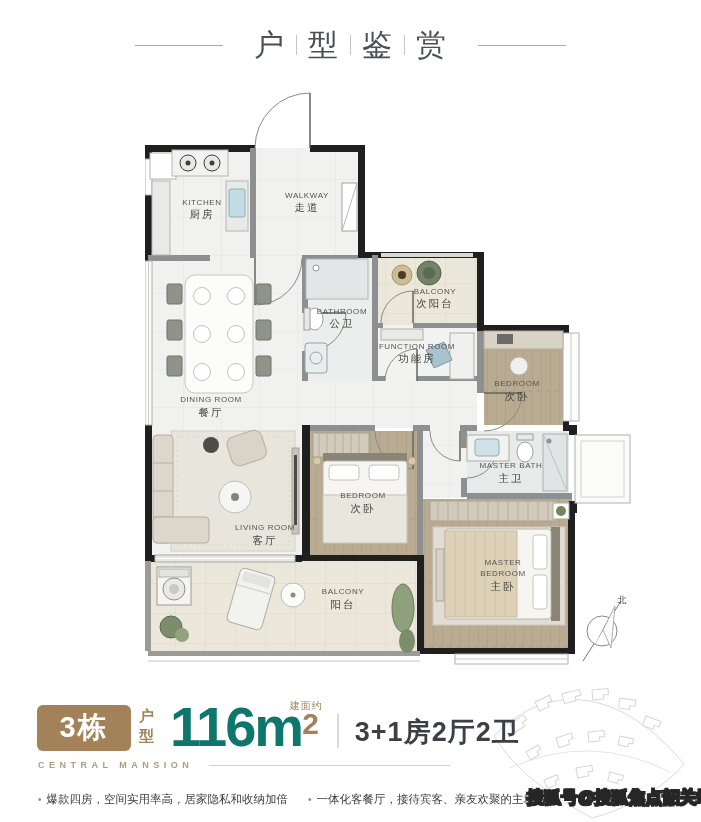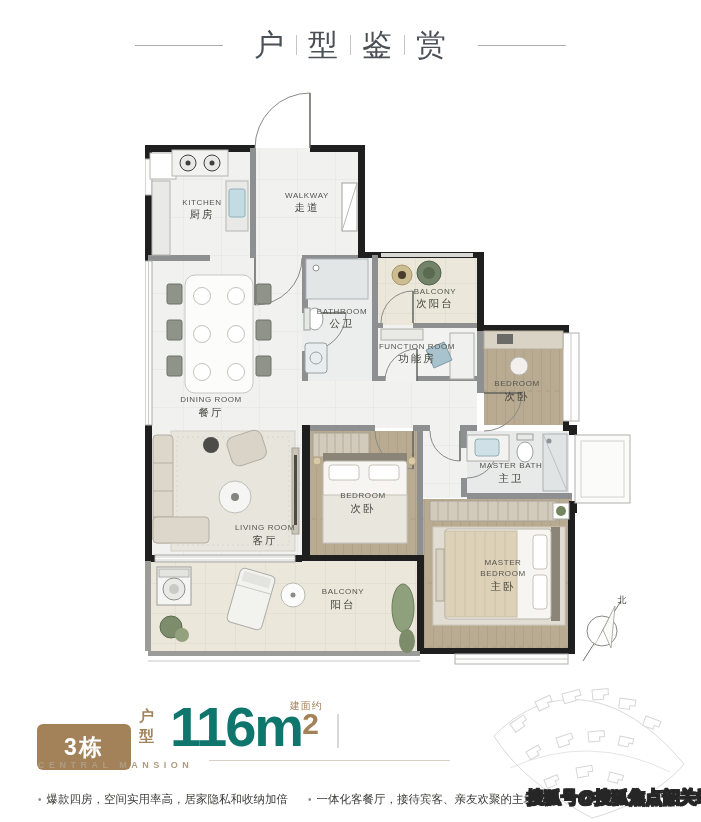--- a/index.html
+++ b/index.html
@@ -16,34 +16,34 @@
   .h-sep{width:1px;height:20px;background:#c3c6c9;}
 
   
   .plan-wrap{position:absolute;left:145px;top:91px;width:490px;height:577px;}
   svg text{font-family:"Liberation Sans",sans-serif;text-anchor:middle;}
   .lbl-en{font-size:8px;fill:#55554f;letter-spacing:.6px;}
   .lbl-cn{font-size:10.5px;fill:#44443e;letter-spacing:2px;}
 
   
   .info-row{position:absolute;left:37px;top:701px;display:flex;align-items:flex-start;}
-  .badge{min-width:94px;height:46px;margin-top:23px;background:#a3825a;border-radius:6px;
-         color:#fff;font-size:23px;font-weight:bold;letter-spacing:2px;
+  .badge{min-width:94px;height:46px;margin-top:4px;background:#a3825a;border-radius:6px;
+         color:#fff;font-size:29px;font-weight:bold;letter-spacing:2px;
          display:flex;align-items:center;justify-content:center;}
   .unit-num{font-size:57px;font-weight:bold;color:#a3825a;line-height:0.92;margin-left:16px;letter-spacing:-1px;}
   .unit-stack{display:flex;flex-direction:column;font-size:15px;font-weight:bold;color:#a3825a;
               line-height:1.3;margin:5px 0 0 8px;}
   .area{position:relative;display:flex;align-items:flex-start;margin-left:16px;padding-top:0;}
   .area-note{position:absolute;top:-2px;right:-4px;font-size:10px;color:#a3825a;letter-spacing:1px;padding-left:32px;}
   .area-num{font-size:56px;font-weight:bold;color:#0f766e;line-height:0.92;letter-spacing:-2px;}
   .area-sup{font-size:30px;font-weight:bold;color:#a3825a;margin-top:8px;line-height:1;}
   .v-div{width:2px;height:34px;background:#d9d9d7;margin:13px 0 0 18px;}
   .spec{font-size:27px;font-weight:bold;color:#3c4046;margin:13px 0 0 16px;letter-spacing:1px;}
 
-  .brand-row{position:absolute;left:38px;top:760px;width:412px;display:flex;align-items:flex-start;}
+  .brand-row{position:absolute;left:38px;top:760px;width:412px;display:flex;align-items:center;}
   .brand{font-size:9px;font-weight:bold;letter-spacing:4.5px;color:#ad9c82;white-space:nowrap;}
   .brand-line{flex:1;height:1px;background:#d8d2c6;margin-left:16px;}
 
   .features-row{position:absolute;left:38px;top:792px;display:flex;gap:20px;white-space:nowrap;}
   .feat{font-size:11.5px;color:#3d3d3b;}
   .feat .dot{color:#8a8a86;margin-right:5px;font-size:10px;}
 
   .site-fan{position:absolute;left:480px;top:672px;}
 
   .watermark{position:absolute;left:527px;top:786px;font-size:17px;font-weight:bold;
@@ -439,20 +439,21 @@
     <div class="unit-stack">
       <span>户</span>
       <span>型</span>
     </div>
     <div class="area">
       <span class="area-note">建面约</span>
       <span class="area-num">116m</span>
       <span class="area-sup">2</span>
     </div>
     <div class="v-div"></div>
+    <div class="spec">3+1房2厅2卫</div>
   </div>
 
   <div class="brand-row">
     <span class="brand">CENTRAL MANSION</span>
     <span class="brand-line"></span>
   </div>
 
   <div class="features-row">
     <span class="feat"><span class="dot">•</span><span>爆款四房，空间实用率高，居家隐私和收纳加倍</span></span>
     <span class="feat"><span class="dot">•</span><span>一体化客餐厅，接待宾客、亲友欢聚的主场</span></span>

